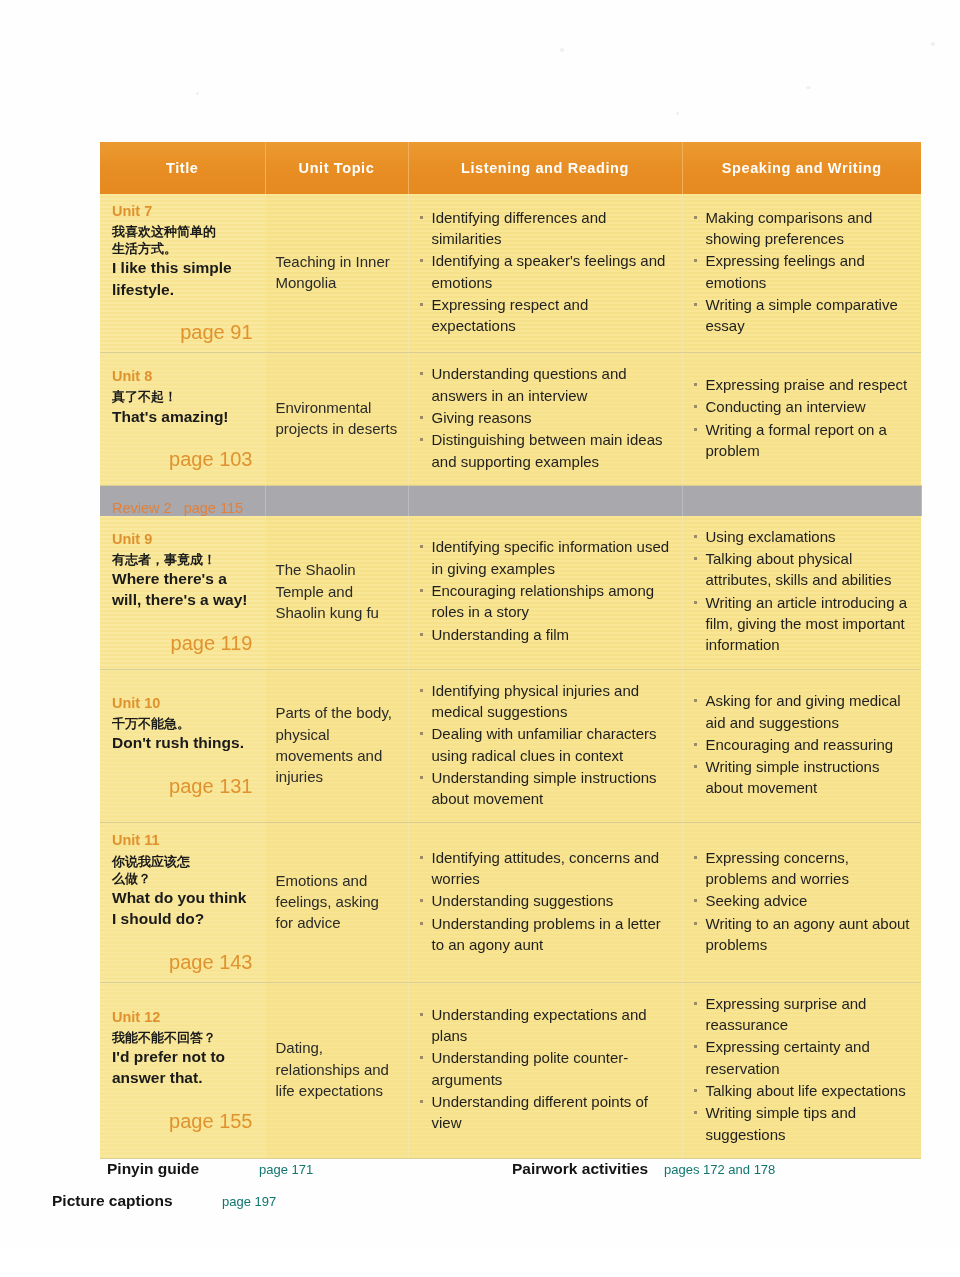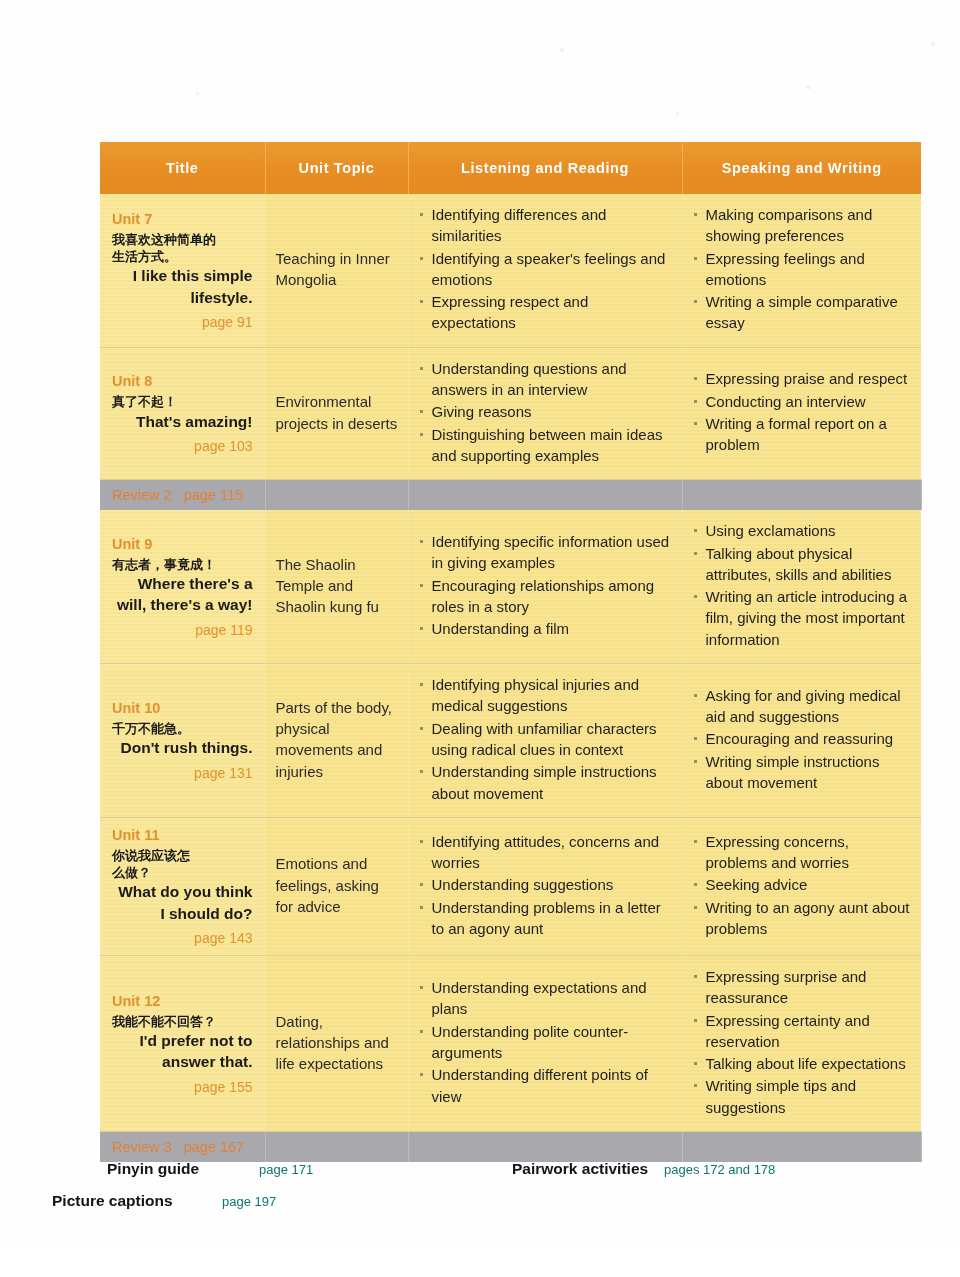--- a/index.html
+++ b/index.html
@@ -87,27 +87,26 @@
     font-weight: bold;
     line-height: 1.32;
     font-family: "DejaVu Sans", "Liberation Sans", sans-serif;
   }
   .title-en {
     color: #1a1a1a;
     font-size: 15.5px;
     font-weight: bold;
     line-height: 1.32;
     margin-top: 1px;
-    text-align: right;
   }
   .page-ref {
     color: #e0922f;
-    font-size: 14px;
+    font-size: 20px;
     text-align: right;
-    margin-top: 6px;
+    margin-top: 20px;
     line-height: 1.2;
   }
 
   .topic-text {
     color: #2a2a2a;
     font-size: 15px;
     line-height: 1.42;
   }
 
   ul.skills {
@@ -135,21 +134,21 @@
   tbody tr.review-row td {
     background: #a9a8ac;
     height: 30px;
     padding: 0 12px;
     border-right: 1px solid #bcbbbf;
     border-bottom: none;
     border-top: none;
   }
   .review-inner {
     display: flex;
-    align-items: center;
+    align-items: flex-end;
     gap: 12px;
     height: 30px;
   }
   .review-label, .review-page {
     color: #e2803a;
     font-size: 14.5px;
     line-height: 1;
   }
 
   .footer {
@@ -369,31 +368,20 @@
           </td>
           <td>
             <ul class="skills">
               <li>Expressing surprise and reassurance</li>
               <li>Expressing certainty and reservation</li>
               <li>Talking about life expectations</li>
               <li>Writing simple tips and suggestions</li>
             </ul>
           </td>
         </tr>
-        <tr class="review-row">
-          <td>
-            <div class="review-inner">
-              <span class="review-label">Review 3</span>
-              <span class="review-page">page 167</span>
-            </div>
-          </td>
-          <td></td>
-          <td></td>
-          <td></td>
-        </tr>
       </tbody>
   </table>
 
   <div class="footer">
     <div class="footer-grid" id="footer-grid">
         <div class="footer-entry footer-col-left">
           <span class="f-label">Pinyin guide</span>
           <span class="f-page">page 171</span>
         </div>
         <div class="footer-entry footer-col-left">

